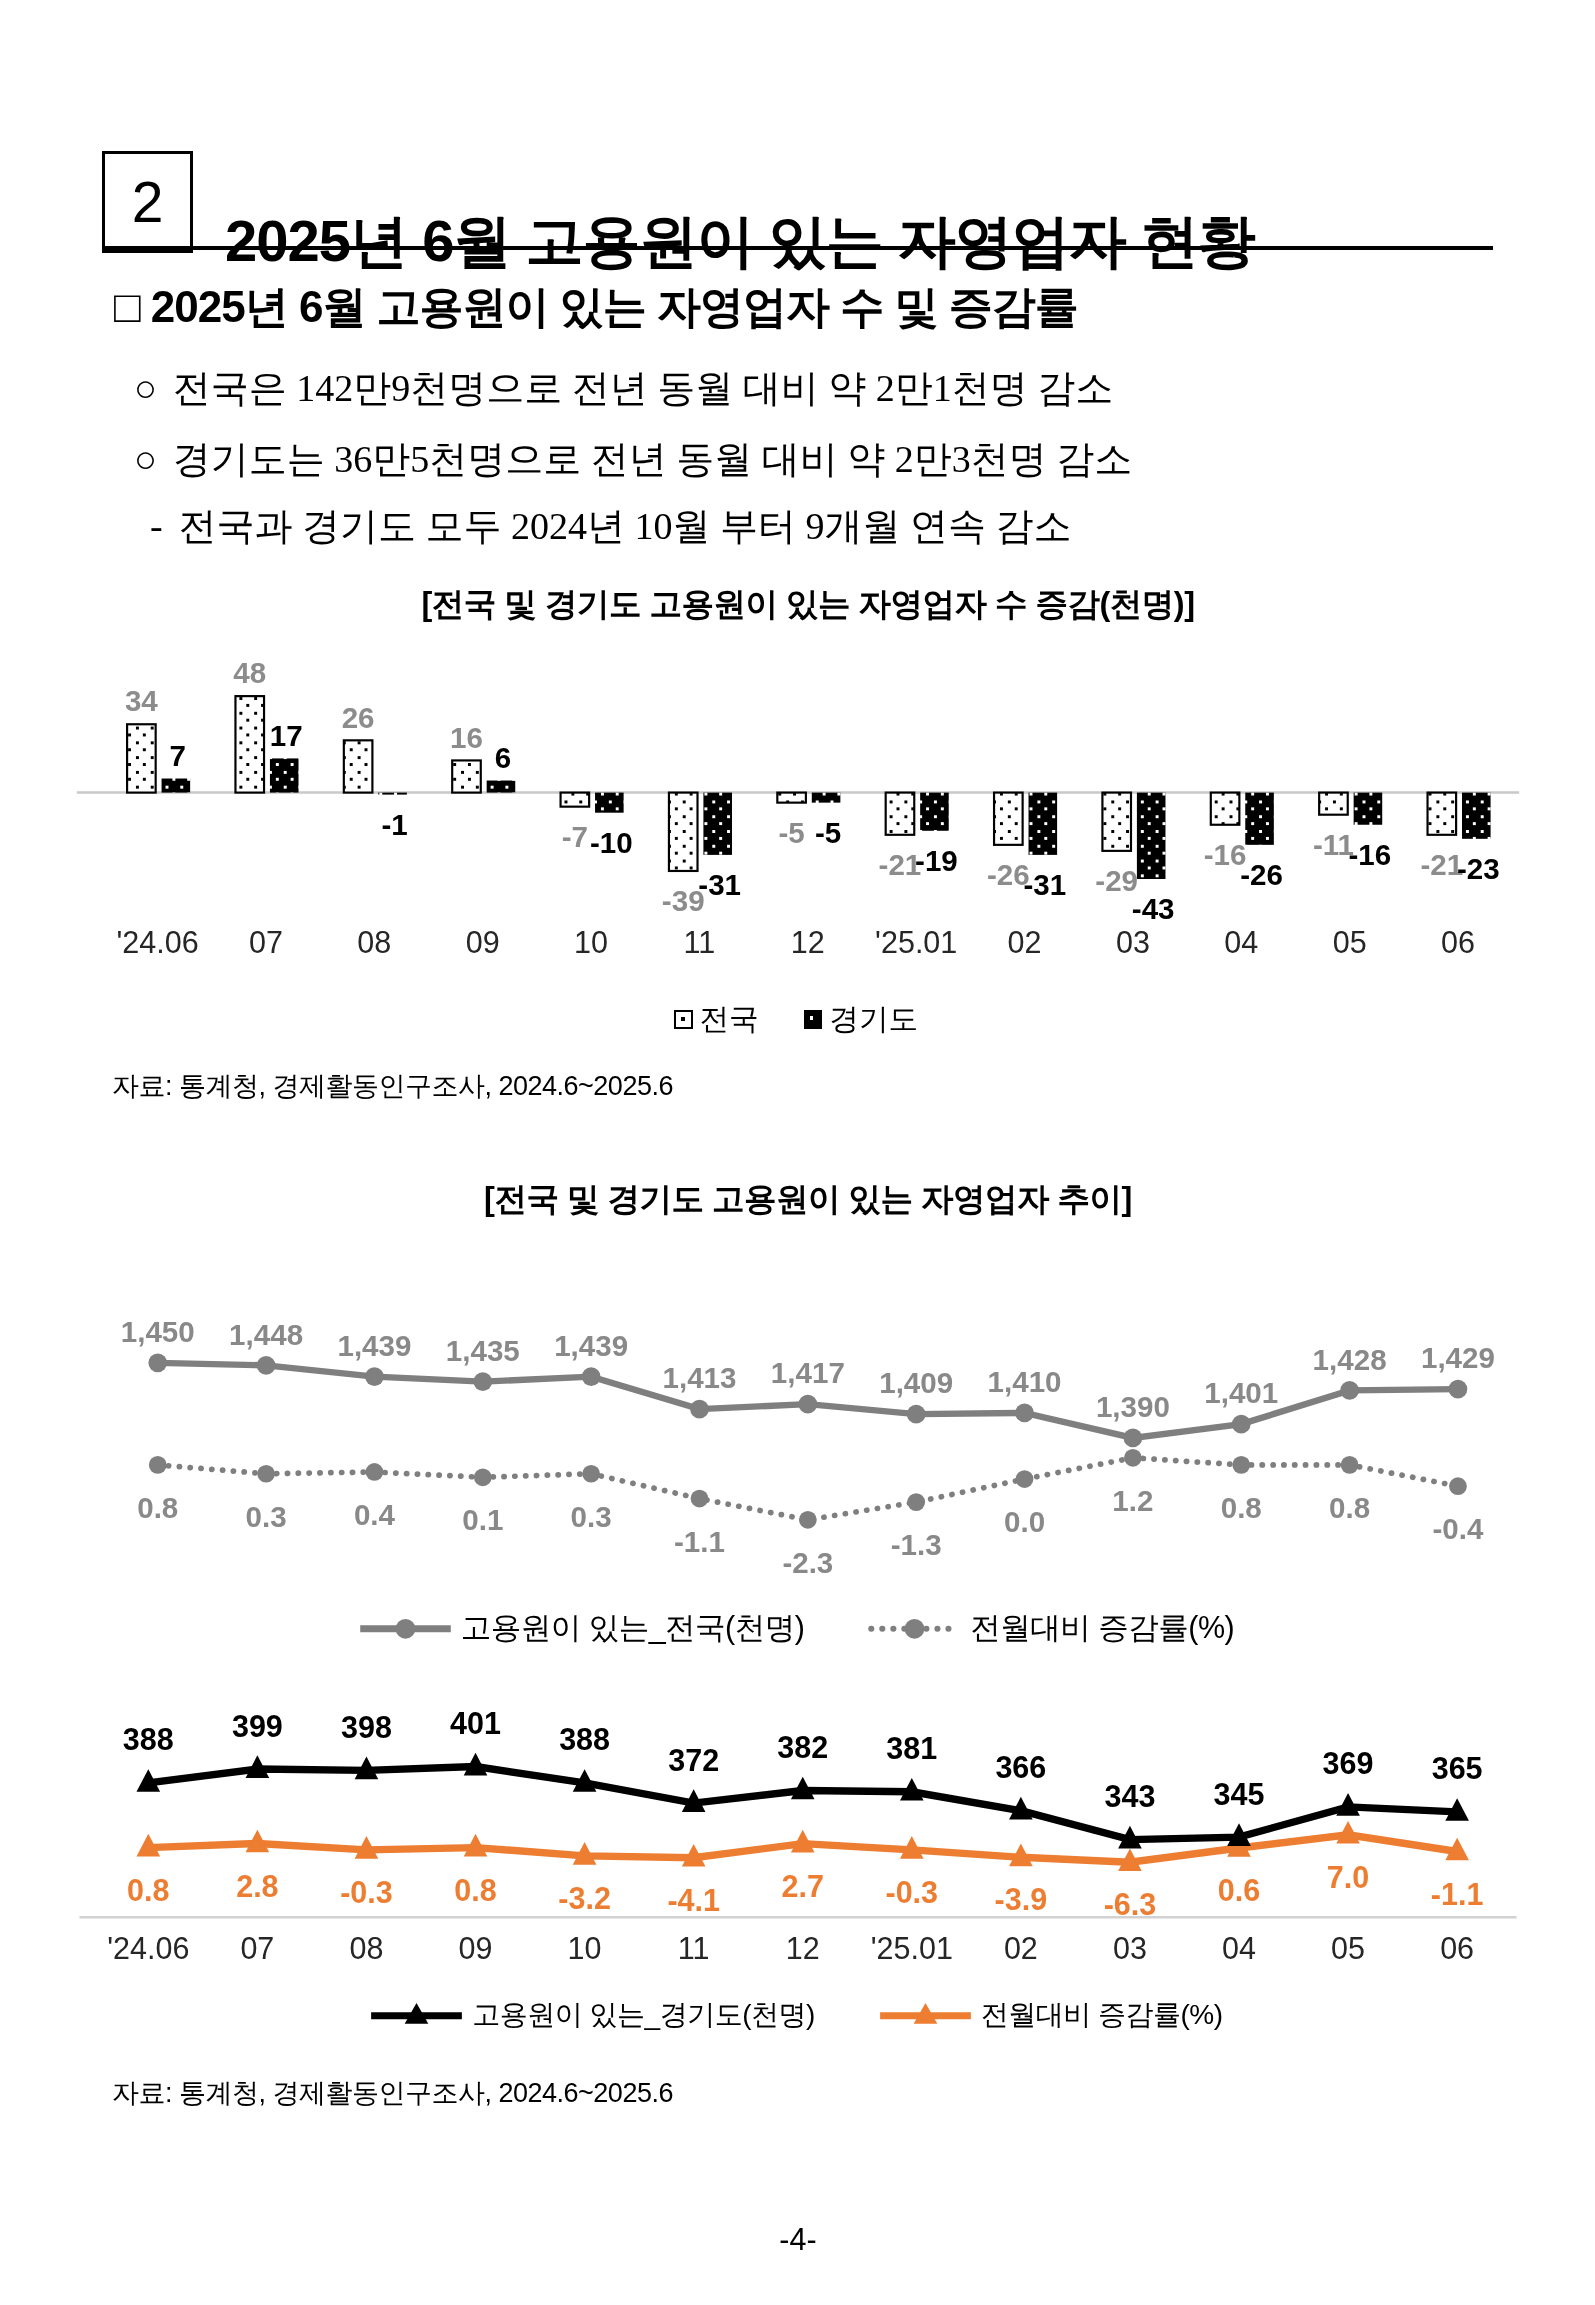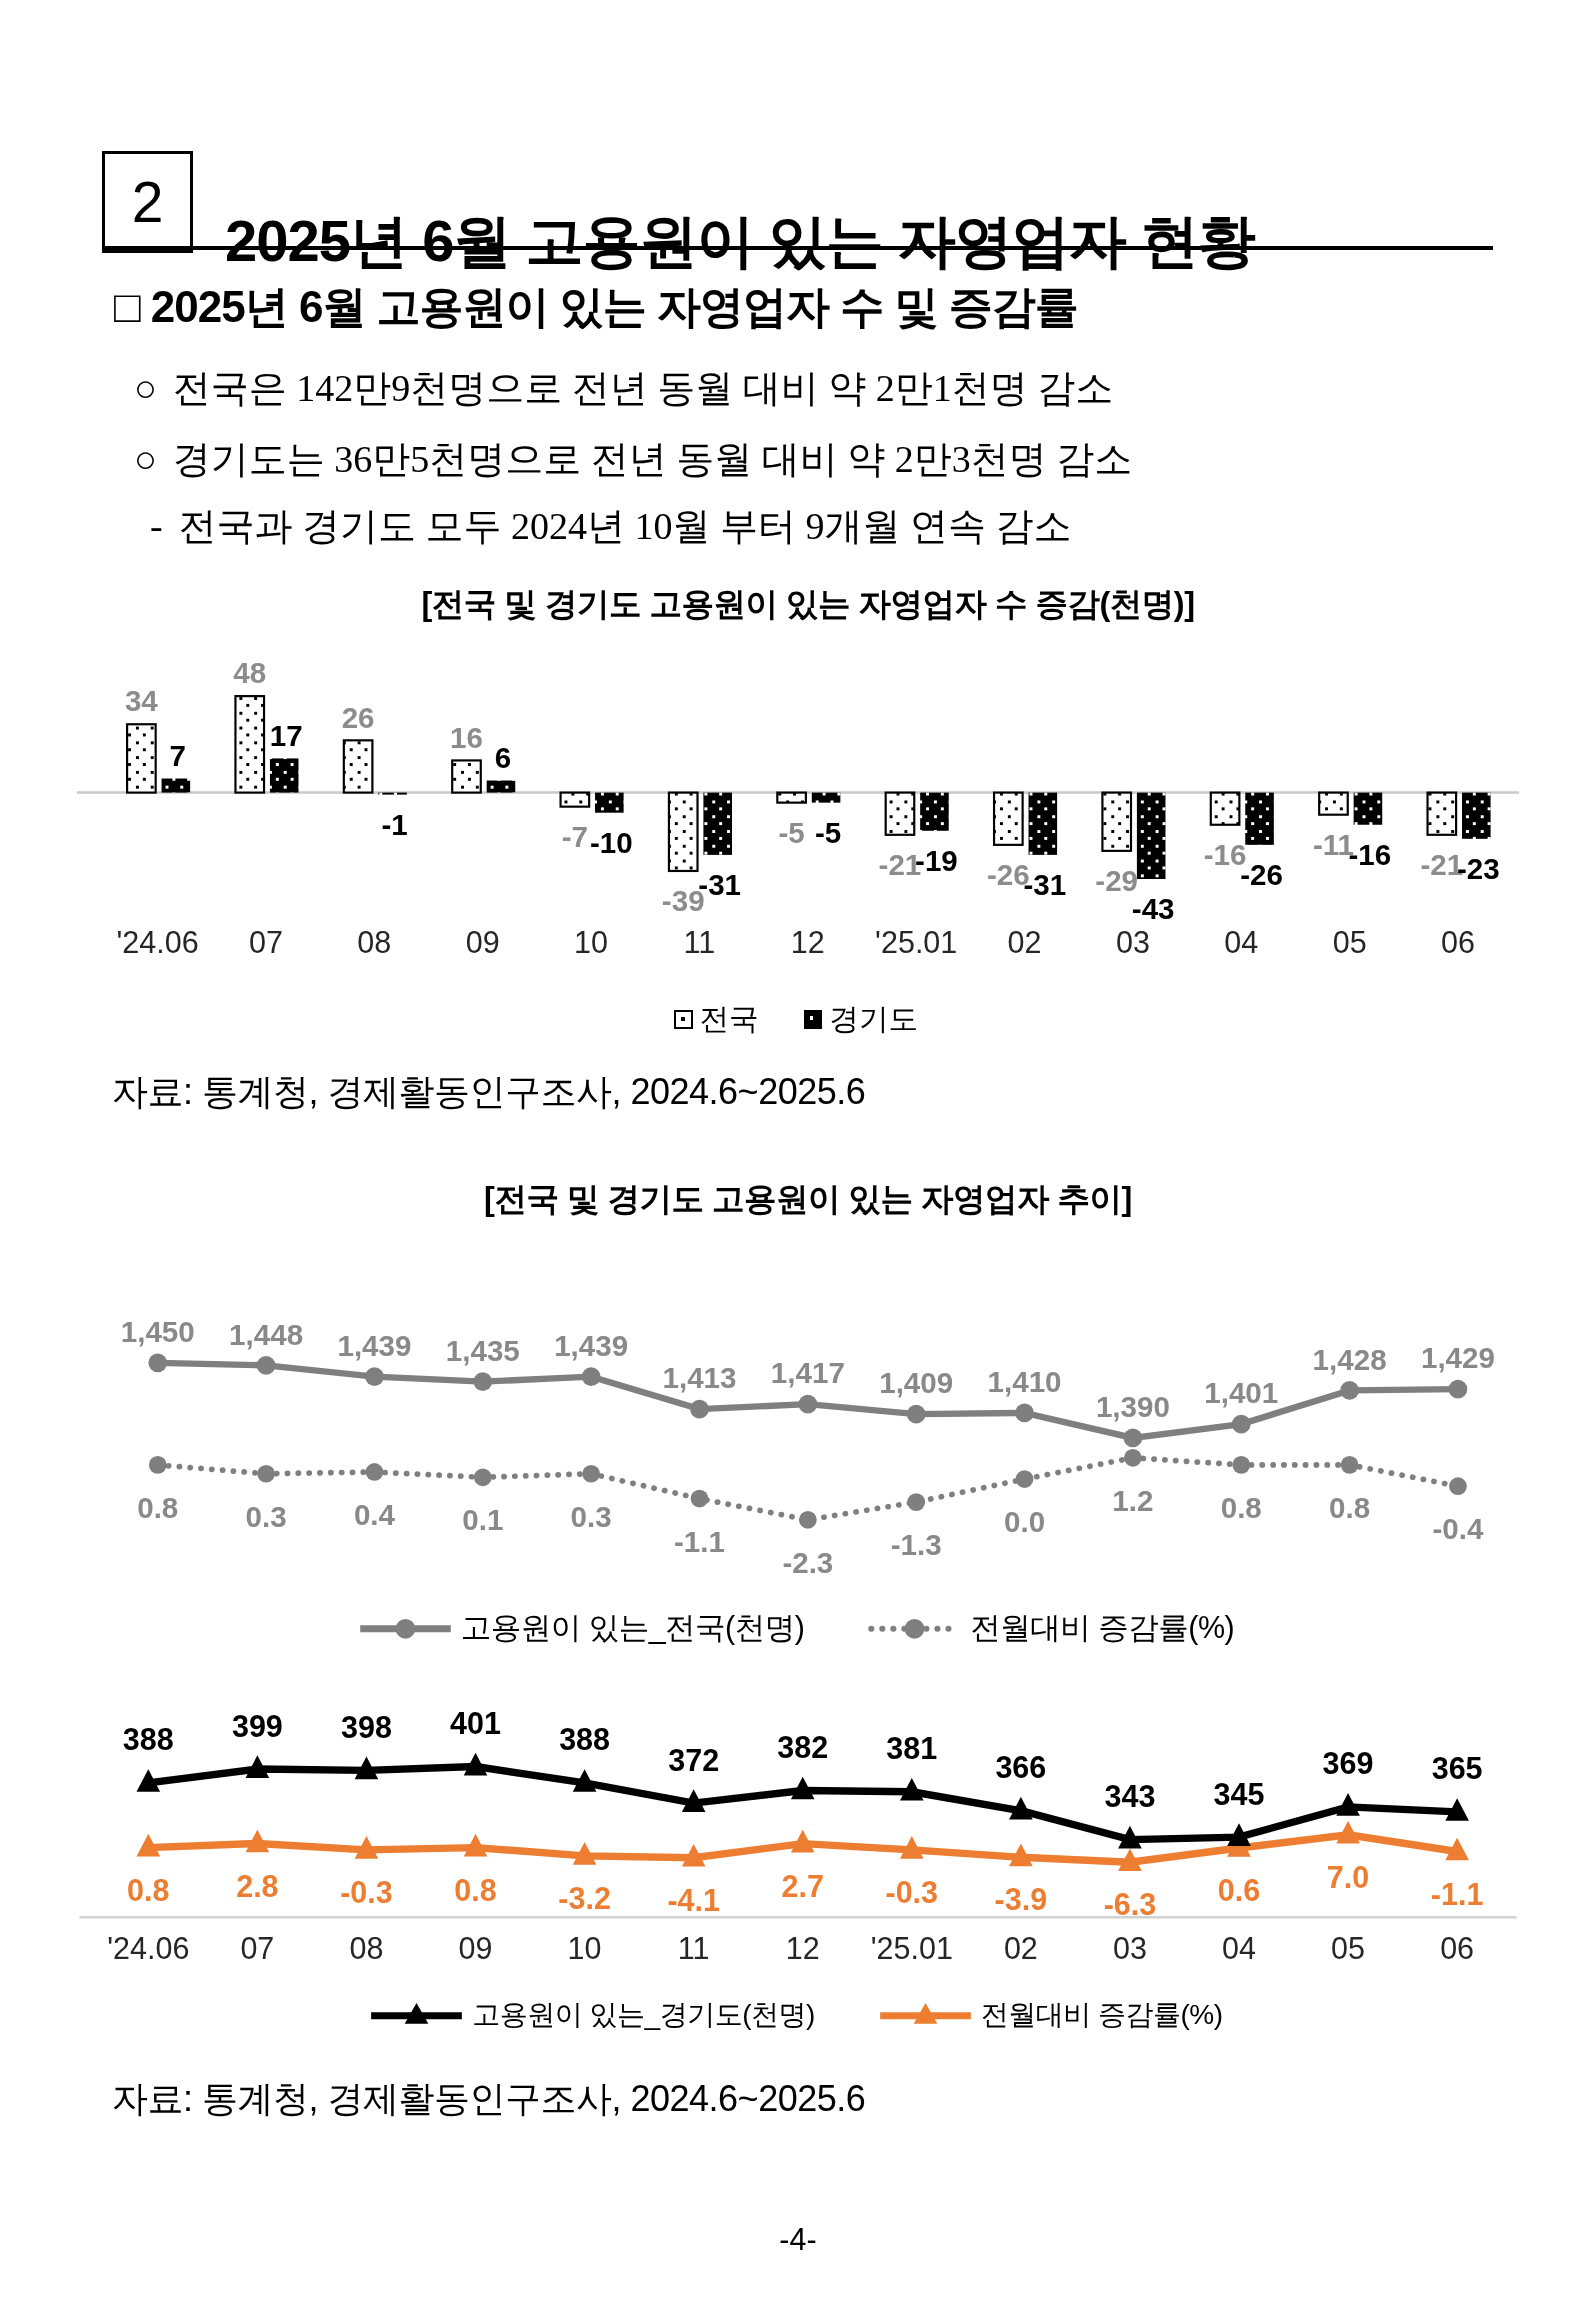--- a/index.html
+++ b/index.html
@@ -14,21 +14,21 @@
 
   
   .sec-head{position:absolute;left:114px;top:278px;font-size:44px;font-weight:700;letter-spacing:-1px;white-space:nowrap;}
   .bullet{position:absolute;font-family:"Liberation Serif","DejaVu Serif",serif;font-size:38px;white-space:nowrap;}
   .bullet .mk{margin-right:15.8px;}
   .b1{left:134px;top:363px;} .b2{left:134px;top:434px;} .b3{left:150px;top:501px;}
 
   .chart-title{position:absolute;transform:translateX(-50%);font-size:32.5px;font-weight:700;letter-spacing:-0.5px;white-space:nowrap;}
   .t1{left:808px;top:583px;} .t2{left:808px;top:1178px;text-align:right;}
 
-  .source{position:absolute;left:112px;font-size:36px;letter-spacing:-0.5px;white-space:nowrap;}
+  .source{position:absolute;left:112px;font-size:27px;letter-spacing:-0.5px;white-space:nowrap;}
   .s1{top:1068px;} .s2{top:2075px;}
 
   svg.chart{position:absolute;left:0;display:block;}
   #bar-svg{top:621px;} #line1-svg{top:1221px;} #line2-svg{top:1675px;}
 
   
   .bl{font:700 30px "Liberation Sans",sans-serif;}
   .g{fill:#8c8c8c;} .k{fill:#000;}
   .ax{font:400 31px "Liberation Sans",sans-serif;fill:#262626;}
   .lv{font:700 30px "Liberation Sans",sans-serif;fill:#898989;}

